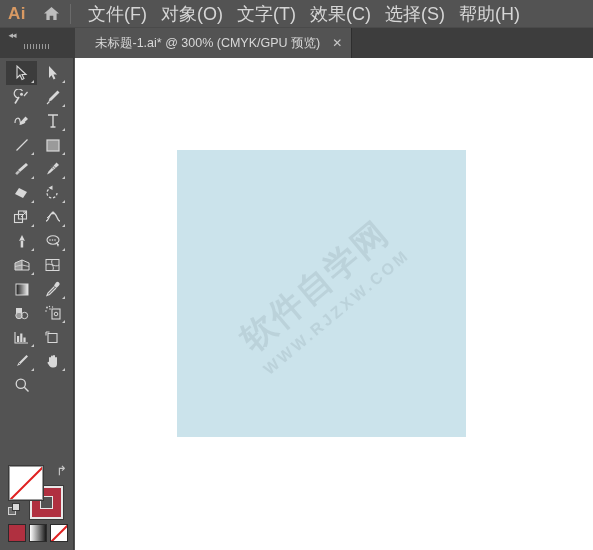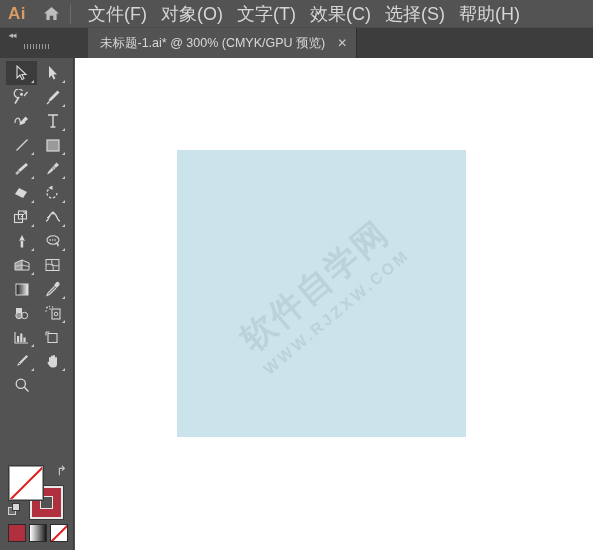--- a/index.html
+++ b/index.html
@@ -37,24 +37,24 @@
     color: #d6d6d6; font-size: 18px;
     padding: 20px 7px; white-space: nowrap; cursor: default;
   }
 
   
   .tabbar {
     position: absolute; left: 0; top: 28px; width: 593px; height: 30px;
     background: #3d3d3d;
   }
   .tab {
-    position: absolute; left: 88px; top: 0; height: 30px;
+    position: absolute; left: 75px; top: 0; height: 30px;
     background: #535353;
     display: flex; align-items: center;
-    padding: 0 9px 0 12px;
+    padding: 0 9px 0 20px;
     border-right: 1px solid #2e2e2e;
   }
   .tab-title { color: #d8d8d8; font-size: 12.5px; white-space: nowrap; }
   .tab-close {
     color: #c8c8c8; font-size: 12px; margin-left: 12px;
     line-height: 1; cursor: pointer; font-weight: bold;
   }
 
   
   .dock-head {

